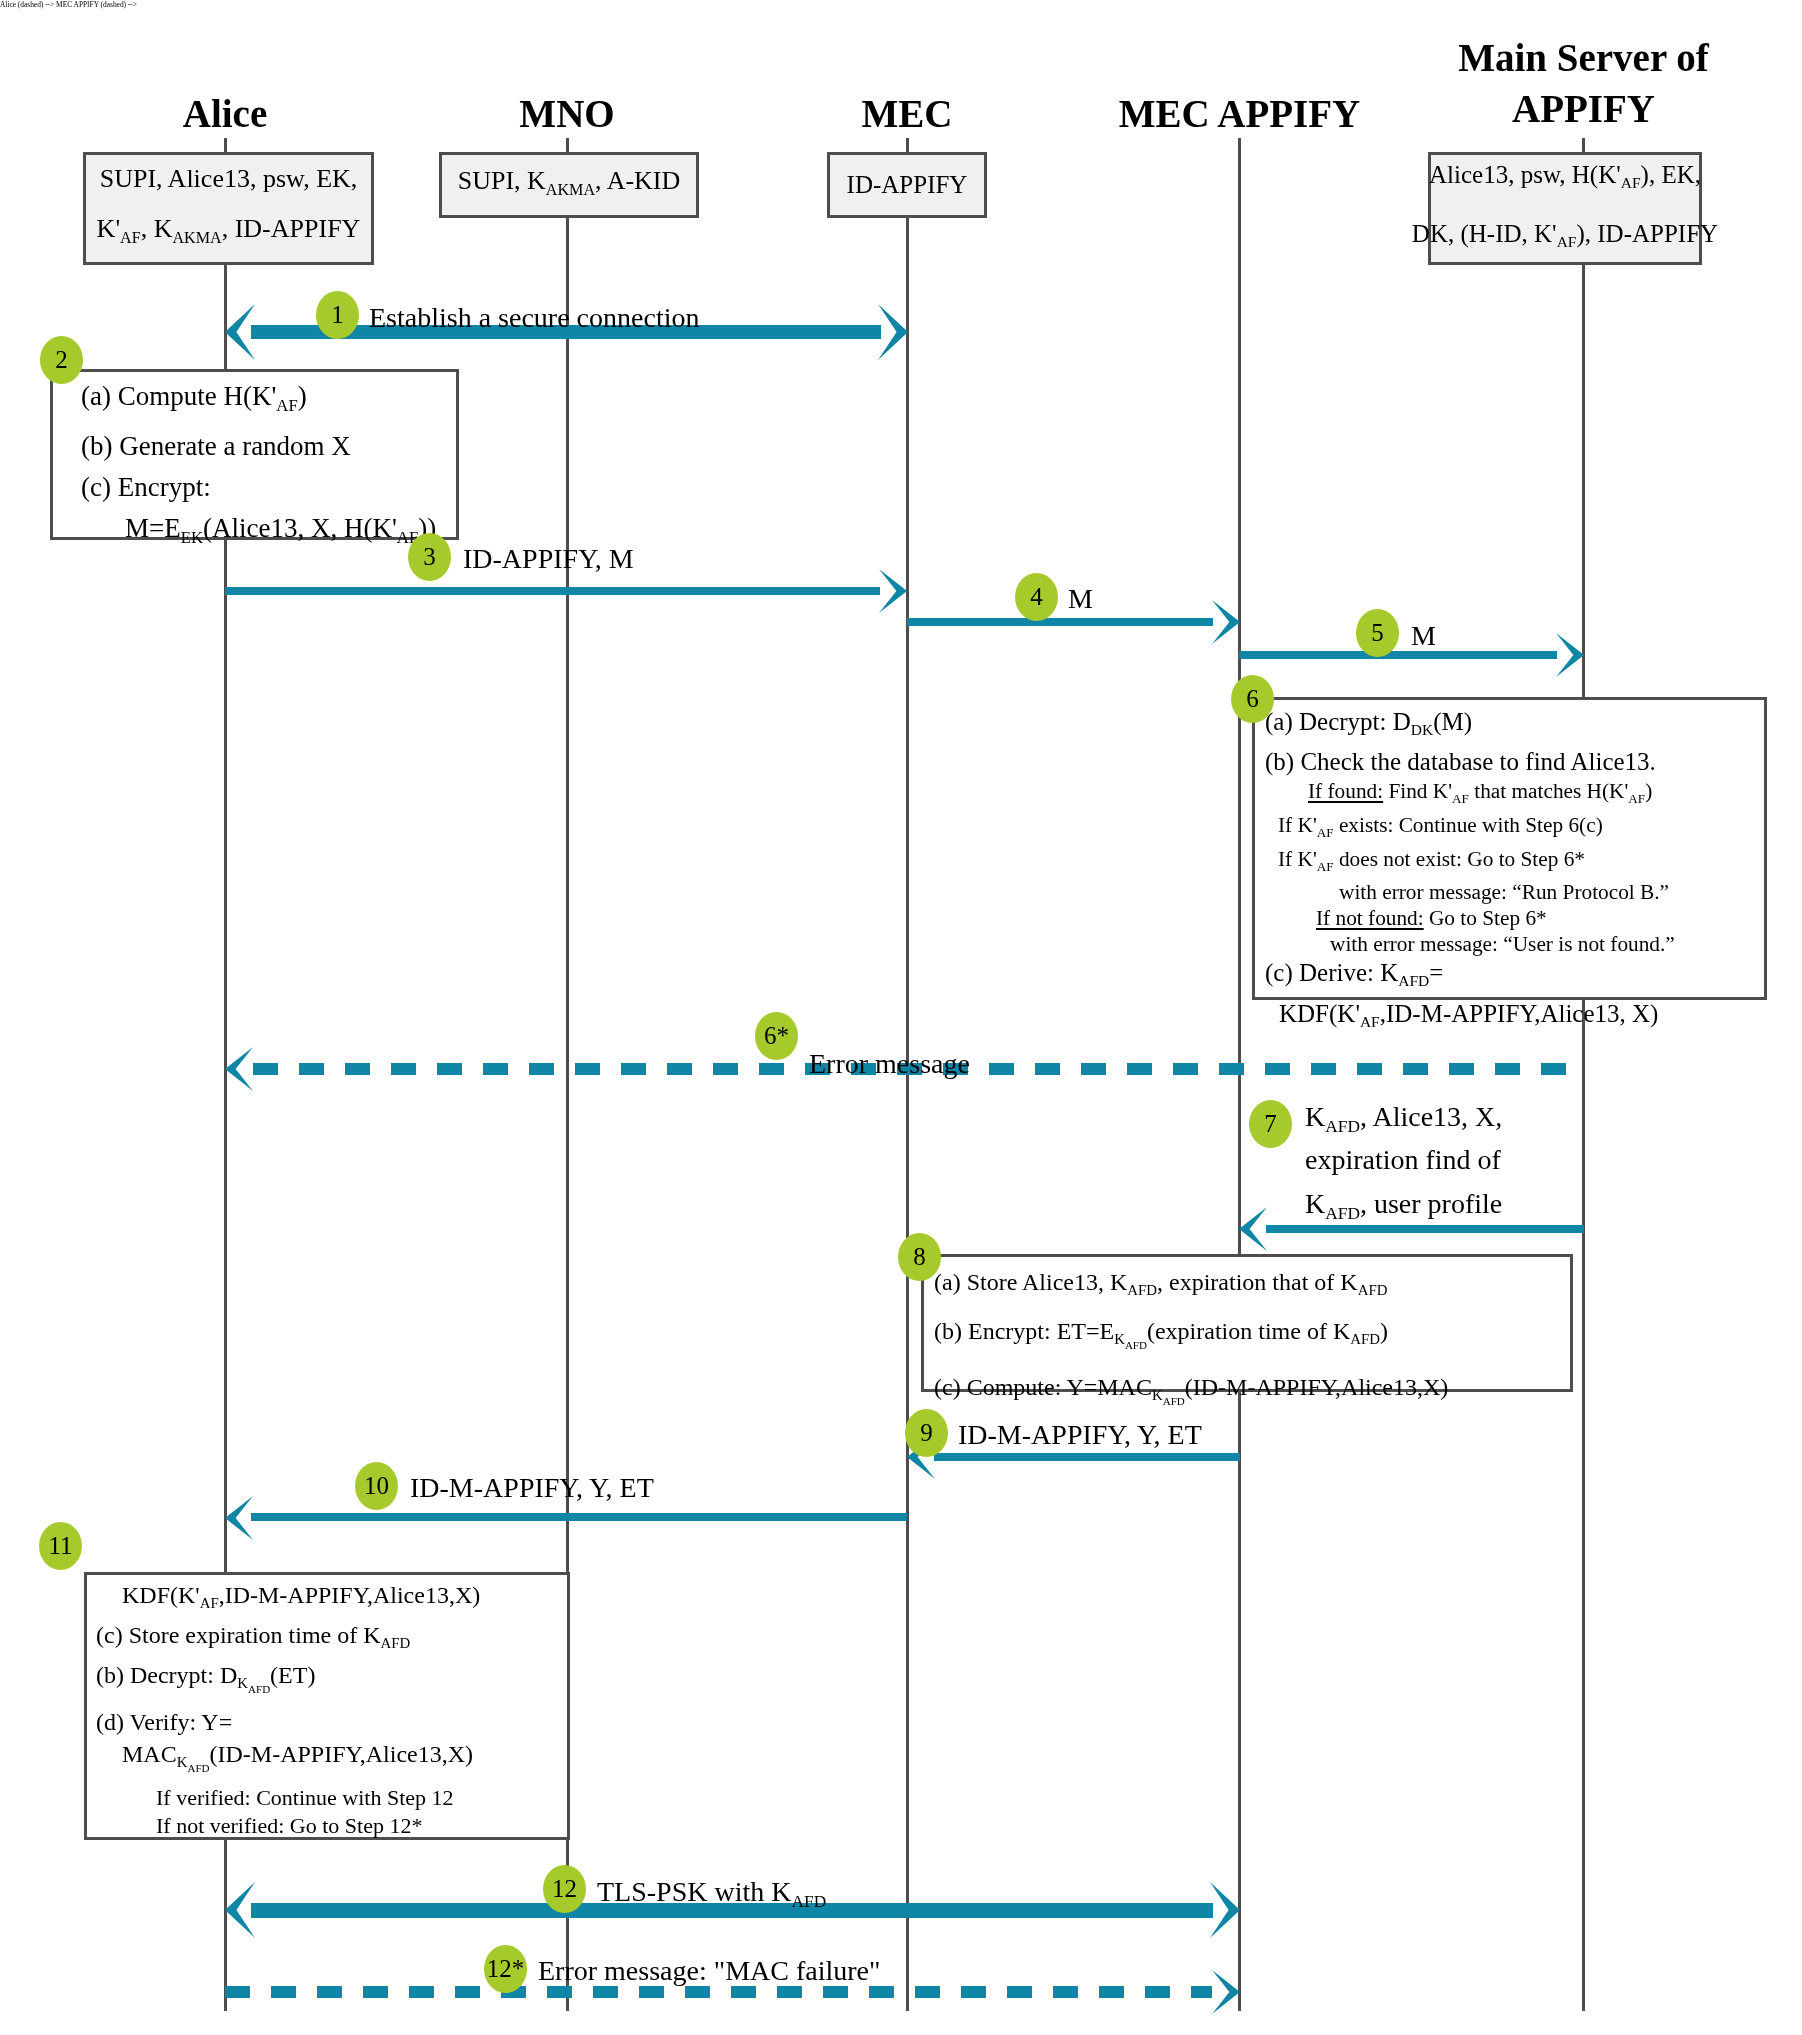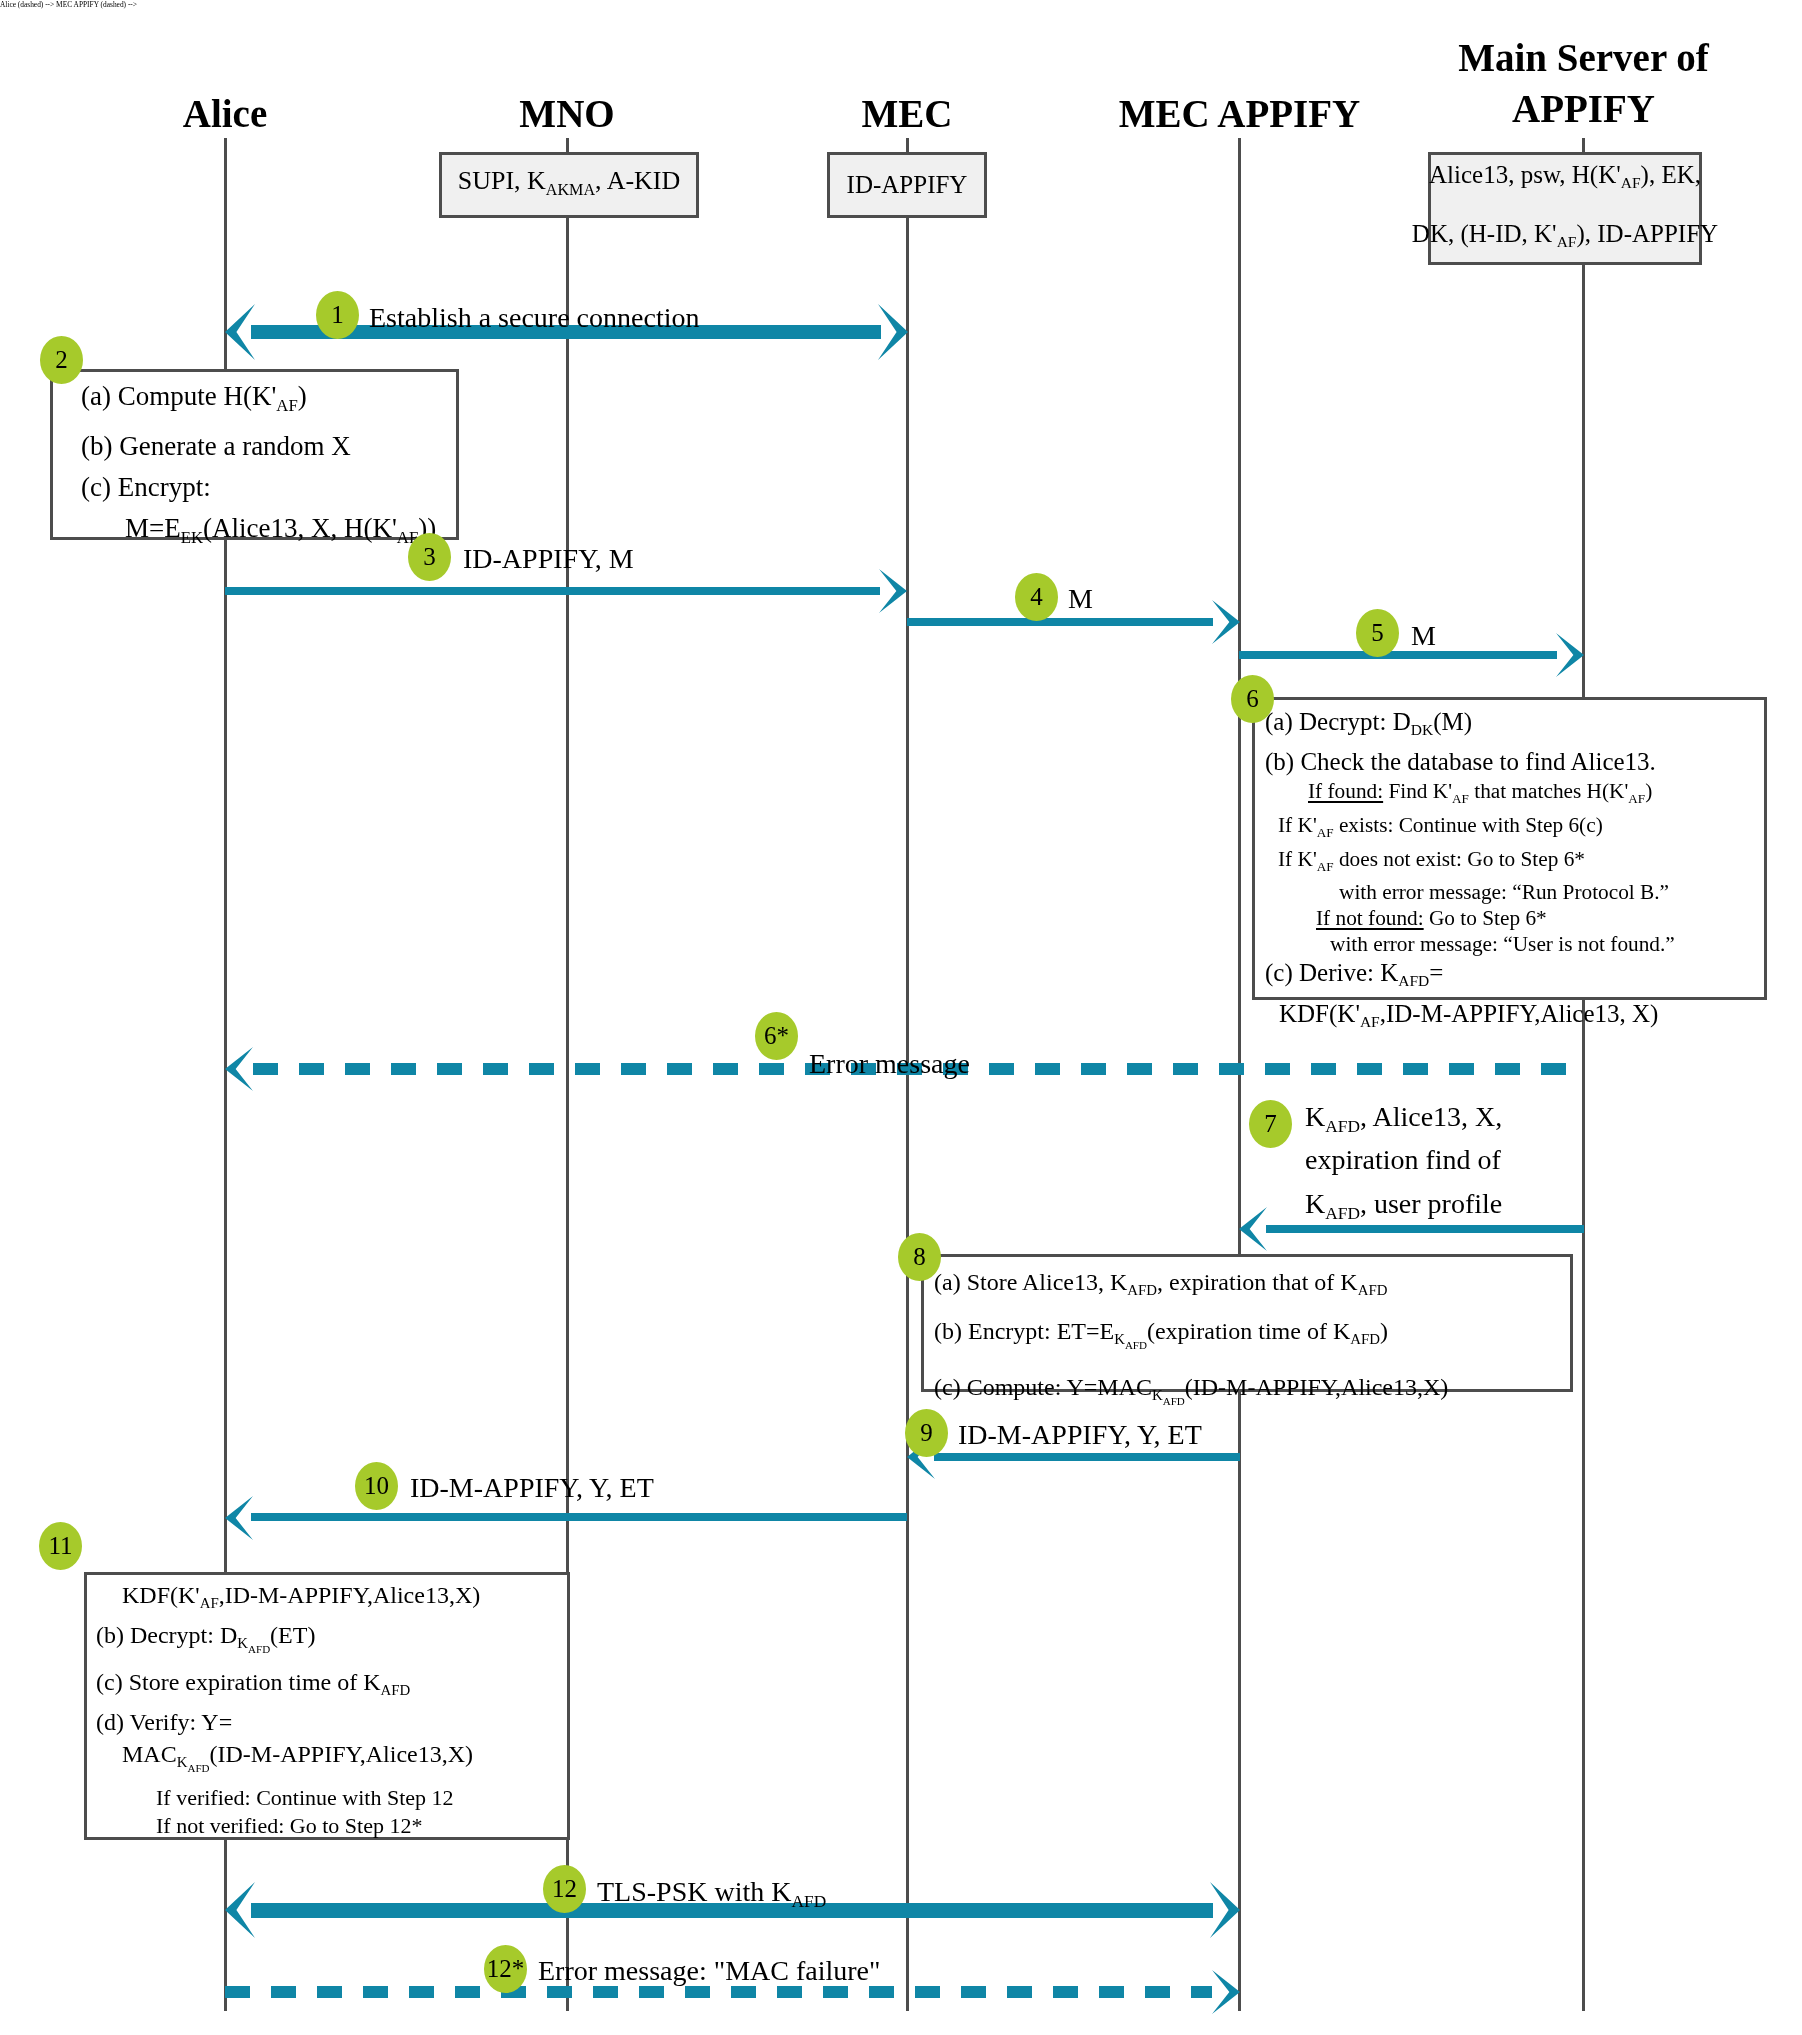--- a/index.html
+++ b/index.html
@@ -47,20 +47,24 @@
   <div class="hdr" style="left:86px;top:88px;width:278px;">Alice</div>
   <div class="hdr" style="left:428px;top:88px;width:278px;">MNO</div>
   <div class="hdr" style="left:768px;top:88px;width:278px;">MEC</div>
   <div class="hdr" style="left:1054px;top:88px;width:371px;">MEC APPIFY</div>
   <div class="hdr" style="left:1398px;top:32px;width:371px;">
     <div>Main Server of</div>
     <div>APPIFY</div>
   </div>
 
   
+  <div class="statebox" style="left:83px;top:152px;width:291px;height:113px;">
+    <div class="bl"><span>SUPI, Alice13, psw, EK,</span></div>
+    <div class="bl"><span>K'</span><span class="sb1">AF</span><span>, K</span><span class="sb1">AKMA</span><span>, ID-APPIFY</span></div>
+  </div>
   <div class="statebox" style="left:439px;top:152px;width:260px;height:66px;">
     <div class="bl"><span>SUPI, K</span><span class="sb1">AKMA</span><span>, A-KID</span></div>
   </div>
   <div class="statebox" style="left:827px;top:152px;width:160px;height:66px;font-size:25px;">
     <div class="bl"><span>ID-APPIFY</span></div>
   </div>
   <div class="statebox" style="left:1428px;top:152px;width:274px;height:113px;font-size:25px;">
     <div class="bl"><span>Alice13, psw, H(K'</span><span class="sb1">AF</span><span>), EK,</span></div>
     <div class="bl"><span>DK, (H-ID, K'</span><span class="sb1">AF</span><span>), ID-APPIFY</span></div>
   </div>
@@ -149,22 +153,22 @@
   <div class="badge" style="left:355px;top:1462px;">10</div>
   <div class="mlabel" style="left:410px;top:1472px;"><span>ID-M-APPIFY, Y, ET</span></div>
   <div class="bar" style="left:251px;top:1513px;width:656px;height:8.4px;"></div>
   <div class="head left" style="left:225px;top:1496px;width:28px;height:44px;"></div>
 
   
   <div class="badge" style="left:39px;top:1522px;">11</div>
   <div class="stepbox" style="left:84px;top:1572px;width:486px;height:268px;"></div>
   <div class="b11text" style="left:96px;top:1579px;">
     <div class="bl" style="padding-left:26px;"><span>KDF(K'</span><span class="sb1">AF</span><span>,ID-M-APPIFY,Alice13,X)</span></div>
+    <div class="bl"><span>(c) Store expiration time of K</span><span class="sb1">AFD</span></div>
     <div class="bl"><span>(b) Decrypt: D</span><span class="sb1">K</span><span class="sb2">AFD</span><span>(ET)</span></div>
-    <div class="bl"><span>(c) Store expiration time of K</span><span class="sb1">AFD</span></div>
     <div class="bl"><span>(d) Verify: Y=</span></div>
     <div class="bl" style="padding-left:26px;"><span>MAC</span><span class="sb1">K</span><span class="sb2">AFD</span><span>(ID-M-APPIFY,Alice13,X)</span></div>
     <div class="bl sm" style="padding-left:60px;"><span>If verified: Continue with Step 12</span></div>
     <div class="bl sm" style="padding-left:60px;"><span>If not verified: Go to Step 12*</span></div>
   </div>
 
   
   <div class="badge" style="left:543px;top:1865px;">12</div>
   <div class="mlabel" style="left:597px;top:1876px;"><span>TLS-PSK with K</span><span class="sb1">AFD</span></div>
   <div class="bar" style="left:251px;top:1903px;width:962px;height:15px;"></div>

